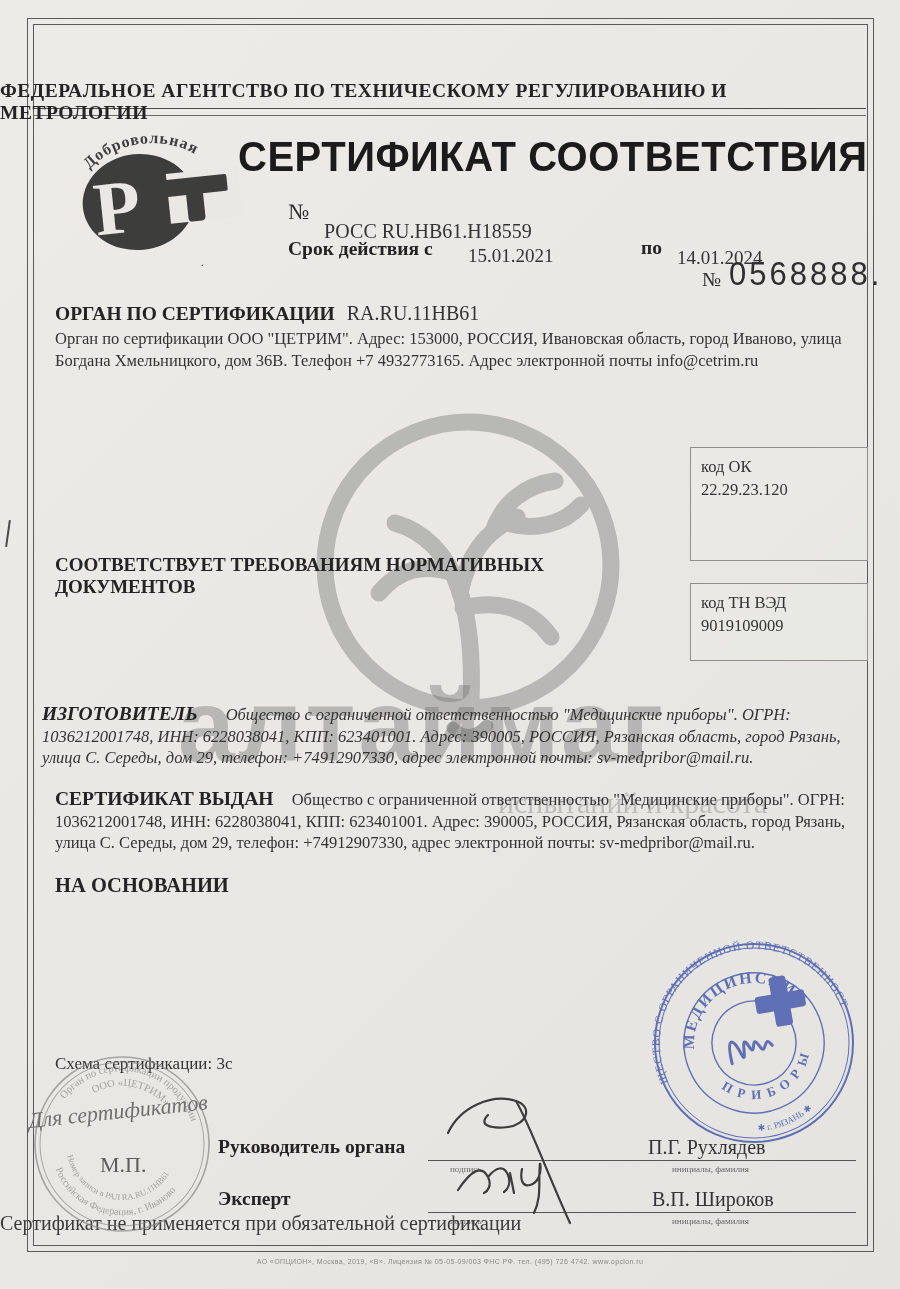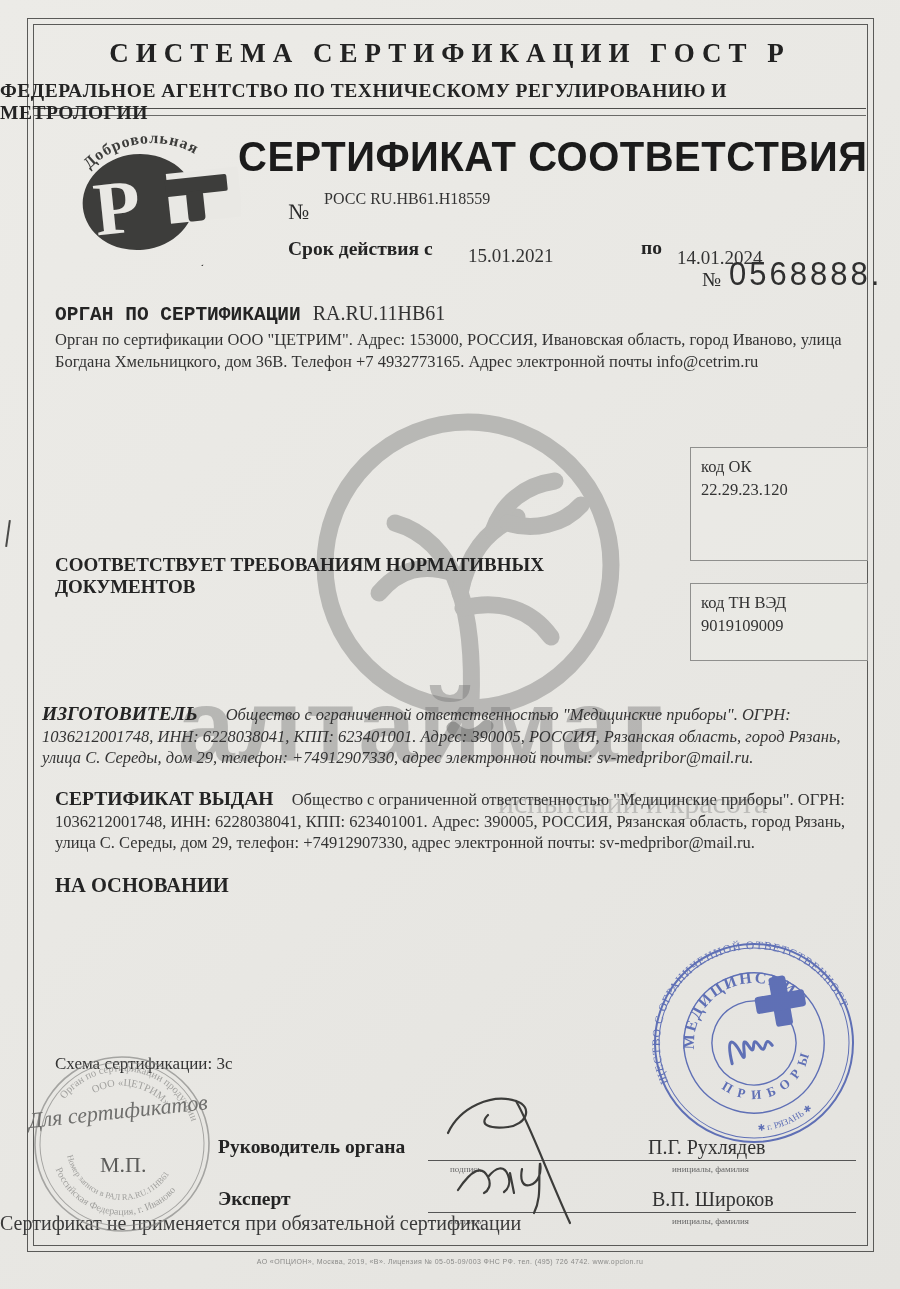--- a/index.html
+++ b/index.html
@@ -49,21 +49,20 @@
   </div>
   <div class="abs wm wm-word" style="left:178px;top:668px;font-size:102px;letter-spacing:3px;z-index:1;">алтаймаг</div>
   <div class="abs wm" style="left:498px;top:786px;font-size:30px;color:rgba(125,125,125,.40);font-family:'Liberation Serif',serif;z-index:1;">испытаний и красота</div>
 
   <div class="abs border-outer"></div>
   <div class="abs border-inner"></div>
   <div class="abs hdr-sep"></div>
 
   <div class="abs" style="left:7px;top:520px;width:2px;height:27px;background:#4a4a48;transform:rotate(8deg);z-index:2;"></div>
 
-  <div class="abs hdr1 serif b">СИСТЕМА СЕРТИФИКАЦИИ ГОСТ Р</div>
   <div class="abs hdr2 serif b">ФЕДЕРАЛЬНОЕ АГЕНТСТВО ПО ТЕХНИЧЕСКОМУ РЕГУЛИРОВАНИЮ И МЕТРОЛОГИИ</div>
 
   <div class="abs" style="left:56px;top:126px;width:185px;height:140px;z-index:2;">
     <svg width="185" height="140" viewBox="0 0 185 140">
       <defs>
         <path id="arcT" d="M 18,92 A 76,62 0 1 1 168,86"></path>
         <path id="arcB" d="M 14,86 A 80,66 0 1 0 172,92"></path>
       </defs>
       <g transform="rotate(-6 92 70)">
         <ellipse cx="82" cy="75" rx="56" ry="48" fill="#3d3d3b"></ellipse>
@@ -77,32 +76,32 @@
         <text font-size="16" font-weight="bold" fill="#3d3d3b" letter-spacing="1">
           <textPath href="#arcB" startOffset="50%" text-anchor="middle">сертификация</textPath>
         </text>
       </g>
     </svg>
   </div>
 
   <div class="abs title sans b" style="z-index:2;">СЕРТИФИКАТ СООТВЕТСТВИЯ</div>
 
   <div class="abs serif" style="left:288px;top:199px;font-size:22px;color:#2c2c2c;z-index:2;">№</div>
-  <div class="abs serif" style="left:324px;top:190px;font-size:16px;color:#333;z-index:2;">РОСС RU.НВ61.Н18559</div>
+  <div class="abs serif" style="left:324px;top:220px;font-size:20px;color:#333;z-index:2;">РОСС RU.НВ61.Н18559</div>
 
   <div class="abs serif b" style="left:288px;top:238px;font-size:19.5px;color:#242424;z-index:2;">Срок действия  с</div>
   <div class="abs serif" style="left:468px;top:245px;font-size:19px;color:#333;z-index:2;">15.01.2021</div>
   <div class="abs serif b" style="left:641px;top:237px;font-size:19.5px;color:#242424;z-index:2;">по</div>
   <div class="abs serif" style="left:677px;top:247px;font-size:19px;color:#333;z-index:2;">14.01.2024</div>
 
   <div class="abs serif" style="left:702px;top:268px;font-size:20px;color:#2c2c2c;z-index:2;">№</div>
   <div class="abs sans" style="left:729px;top:256px;font-size:31px;letter-spacing:3px;color:#2f2f2f;transform:scaleY(1.05);z-index:2;">0568888.</div>
 
   <div class="abs" style="left:55px;top:302px;width:815px;z-index:2;">
-    <span class="lbl" style="font-size:19.5px;font-family:Liberation Mono, monospace;">ОРГАН ПО СЕРТИФИКАЦИИ</span>
+    <span class="lbl" style="font-size:19.5px;">ОРГАН ПО СЕРТИФИКАЦИИ</span>
     <span class="val" style="font-size:20px;padding-left:8px;text-align:right;">RA.RU.11НВ61</span>
     <div class="body-txt" style="margin-top:3px;">Орган по сертификации ООО "ЦЕТРИМ". Адрес: 153000, РОССИЯ, Ивановская область, город Иваново, улица Богдана Хмельницкого, дом 36В. Телефон +7 4932773165. Адрес электронной почты info@cetrim.ru</div>
   </div>
 
   <div class="abs code-box" style="left:690px;top:447px;width:156px;height:98px;z-index:2;">
     <div>код ОК</div>
     <div>22.29.23.120</div>
   </div>
 
   <div class="abs" style="left:55px;top:554px;width:630px;z-index:2;">

